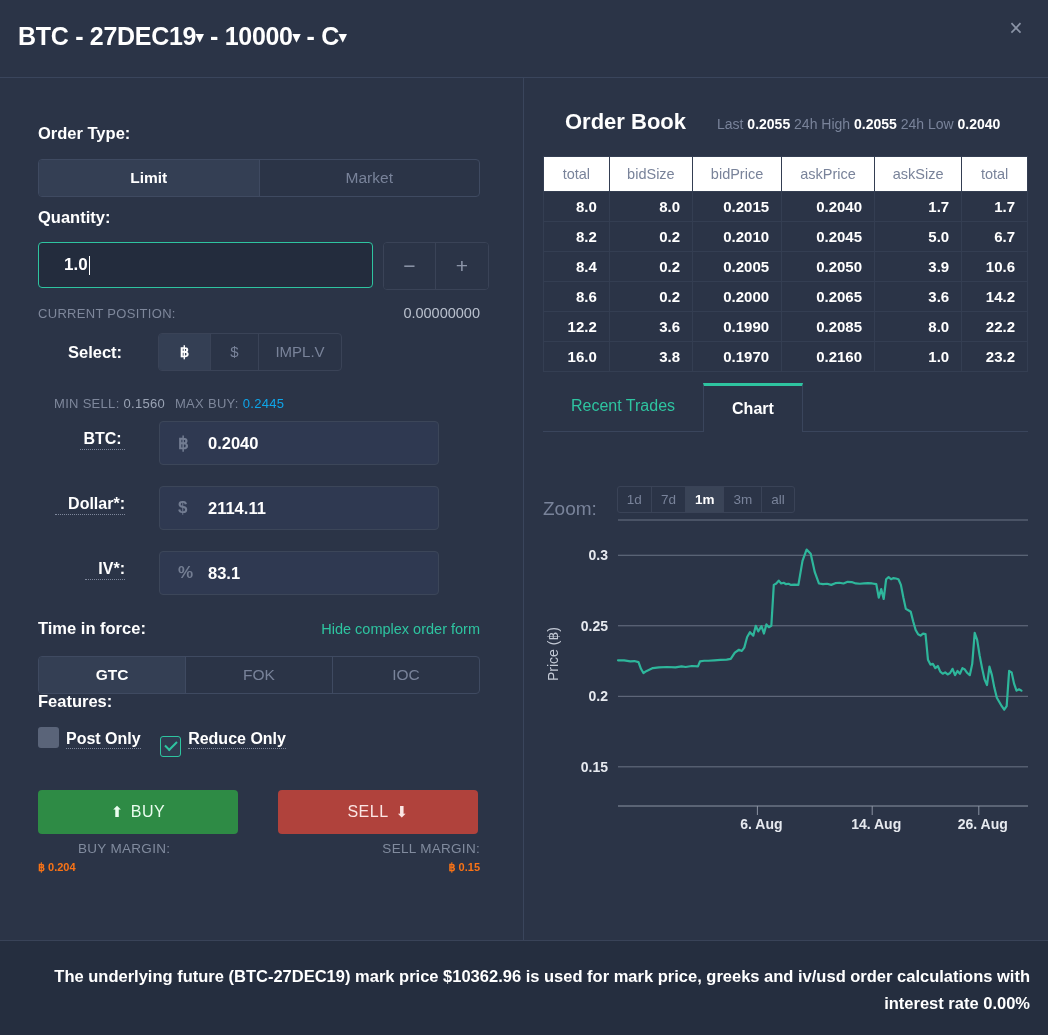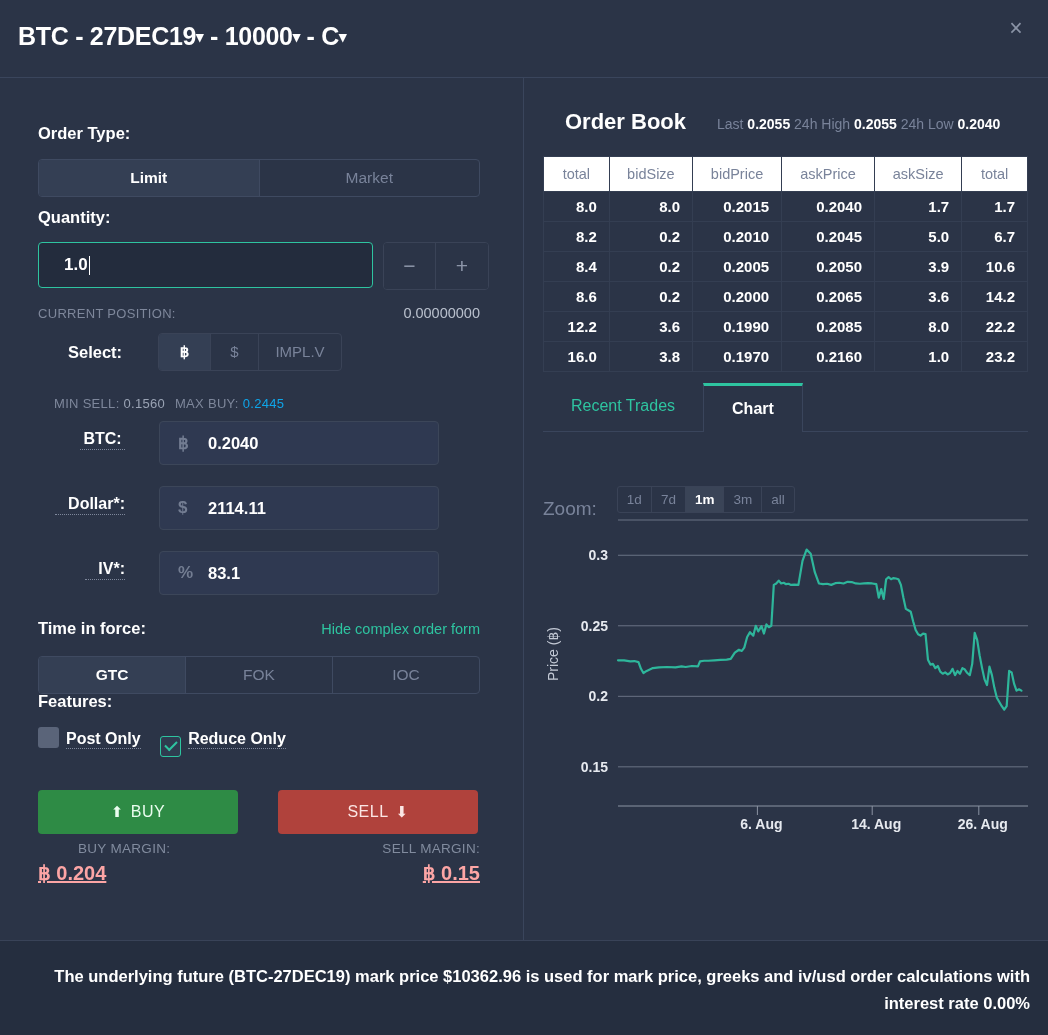--- a/index.html
+++ b/index.html
@@ -110,21 +110,21 @@
 
   .bigbtn {
     width: 200px; height: 44px; border-radius: 4px; display: flex;
     align-items: center; justify-content: center; cursor: pointer;
     font-size: 16px; letter-spacing: .5px;
   }
   .buybtn { background: #2e8b45; color: #eafdef; }
   .sellbtn { background: #b0423c; color: #fbe6e4; }
 
   .margin-cap { color: #818b9e; font-size: 13.5px; letter-spacing: .3px; }
-  .margin-val { color: #fca5a5; font-size: 20px; font-weight: bold; text-decoration: underline; }
+  .margin-val { color: #f97316; font-size: 11px; font-weight: bold; }
 
   
   .right { position: absolute; left: 524px; top: 78px; width: 524px; height: 862px; }
   .ob-title { color: #ffffff; font-size: 22px; font-weight: bold; }
   .ob-stats { color: #79839a; font-size: 14px; }
   .ob-stats b { color: #ffffff; font-weight: bold; }
 
   table.ob { border-collapse: collapse; width: 485px; }
   table.ob th {
     color: #79839a; font-size: 14.5px; font-weight: normal; padding: 9px 10px;

